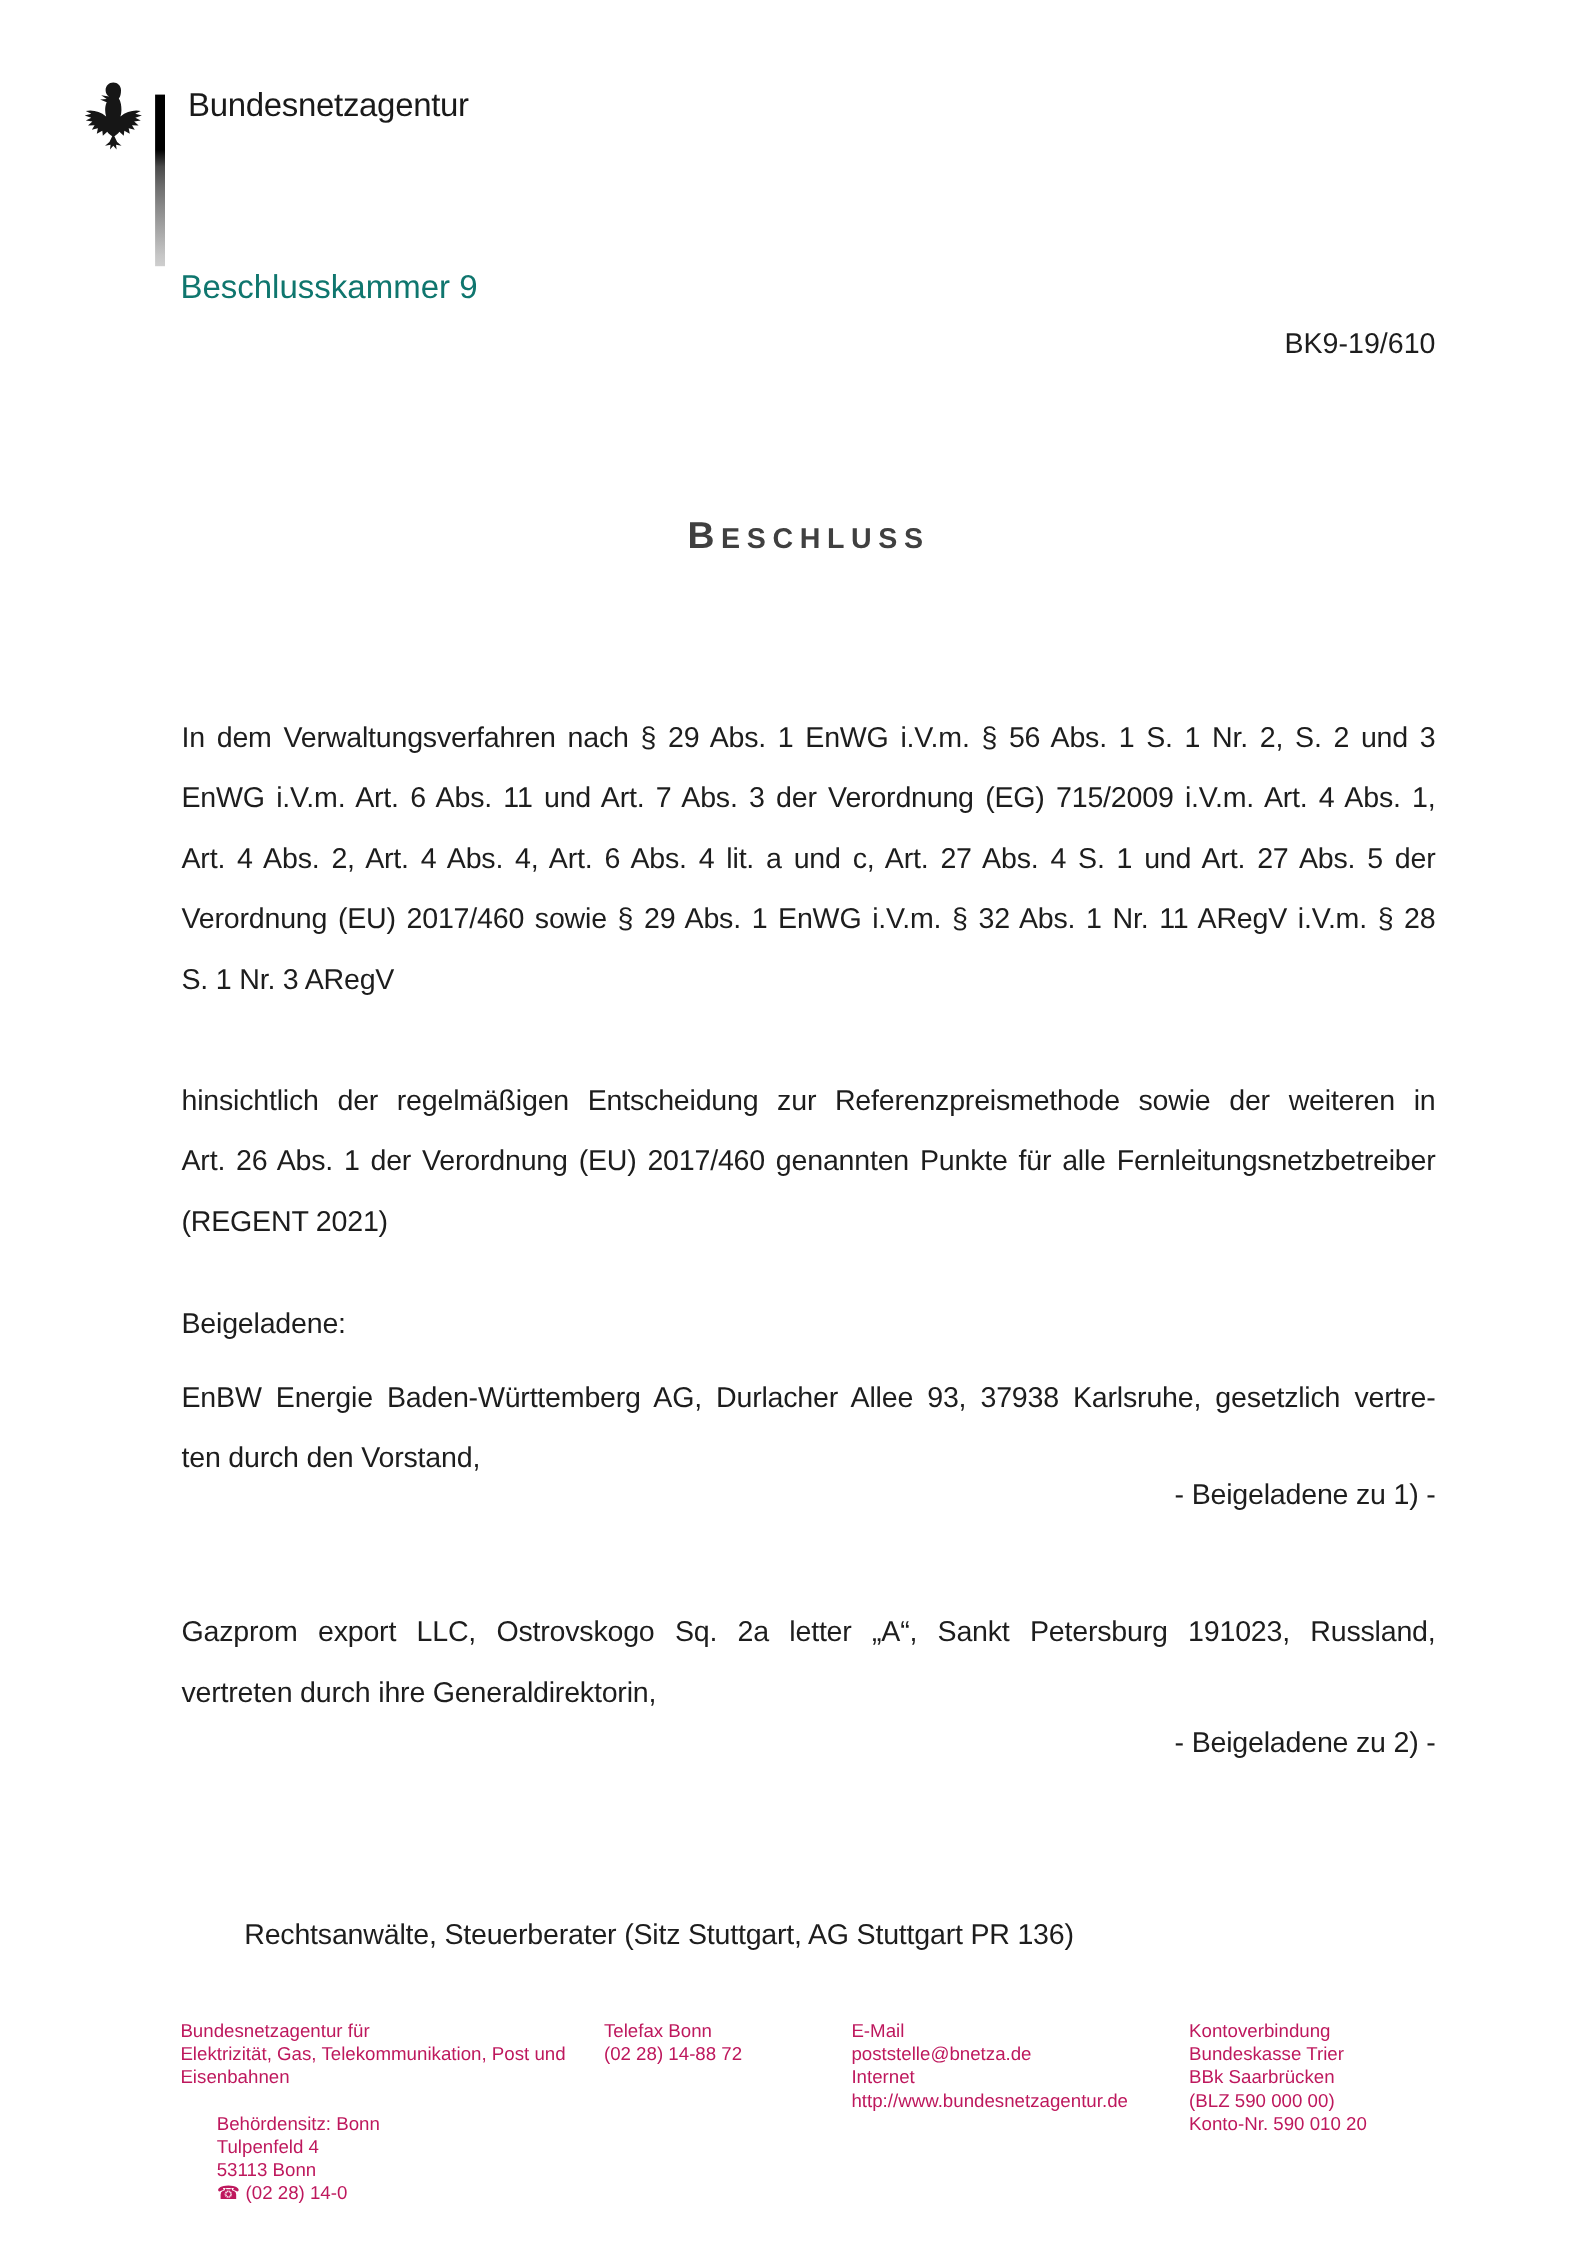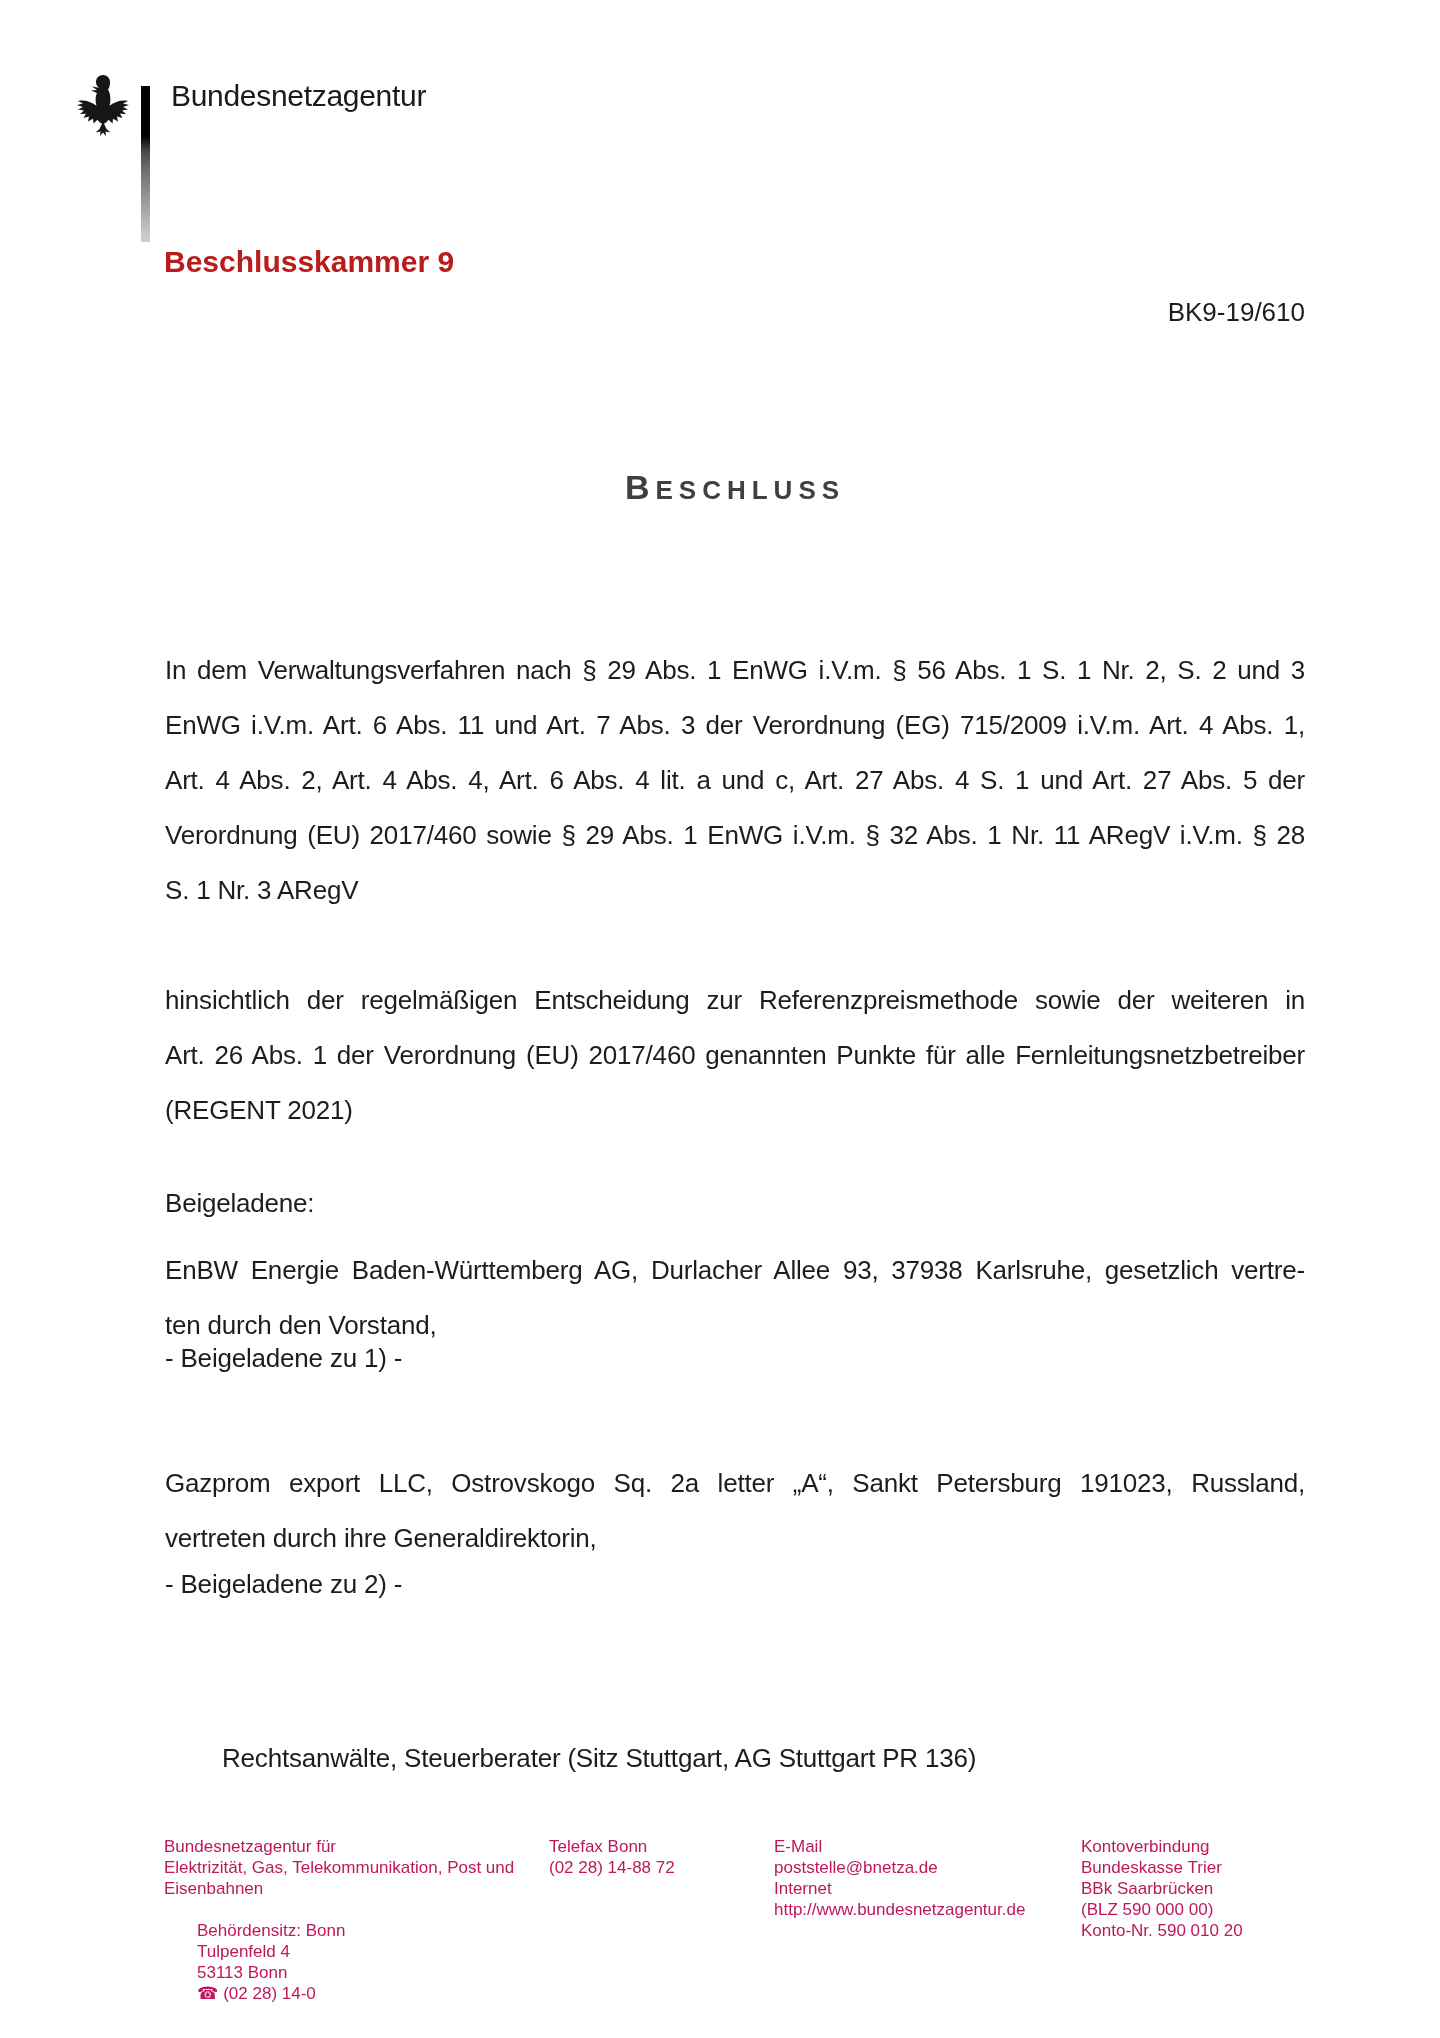--- a/index.html
+++ b/index.html
@@ -18,21 +18,21 @@
     background:linear-gradient(to bottom,
       #000000 0%, #000000 32%, #4a4a4a 42%, #6e6e6e 54%,
       #8a8a8a 66%, #a8a8a8 80%, #c6c6c6 94%, #cecece 100%);
   }
   .logo-text{
     position:absolute;left:171px;top:79px;
     font-size:30px;letter-spacing:-0.3px;color:#1a1a1a;
   }
   .chamber{
     position:absolute;left:164px;top:245px;
-    font-size:30px;font-weight:bold;color:#b91c1c;
+    font-size:30px;font-weight:normal;color:#0f766e;
   }
   .case-number{
     position:absolute;left:165px;top:297px;width:1140px;
     text-align:right;font-size:26px;
   }
   
   .doc-title{
     position:absolute;left:165px;top:468px;width:1140px;
     text-align:center;font-weight:bold;color:#404040;
   }
@@ -40,21 +40,21 @@
   .doc-title .rest{font-size:26px;letter-spacing:6px;}
   
   .bl{
     position:absolute;left:165px;width:1140px;
     font-size:26px;line-height:34px;letter-spacing:-0.2px;
     white-space:normal;
   }
   .j{text-align:justify;text-align-last:justify;}
   .tag{
     position:absolute;left:165px;width:1140px;
-    font-size:26px;letter-spacing:-0.2px;
+    text-align:right;font-size:26px;letter-spacing:-0.2px;
   }
   .indent{left:222px;width:1083px;}
   
   .fcol{
     position:absolute;top:1836px;
     font-size:17px;line-height:21px;letter-spacing:0;
     color:#be185d;
   }
   .fline{min-height:21px;}
   .fcol1{left:164px;width:420px;}

